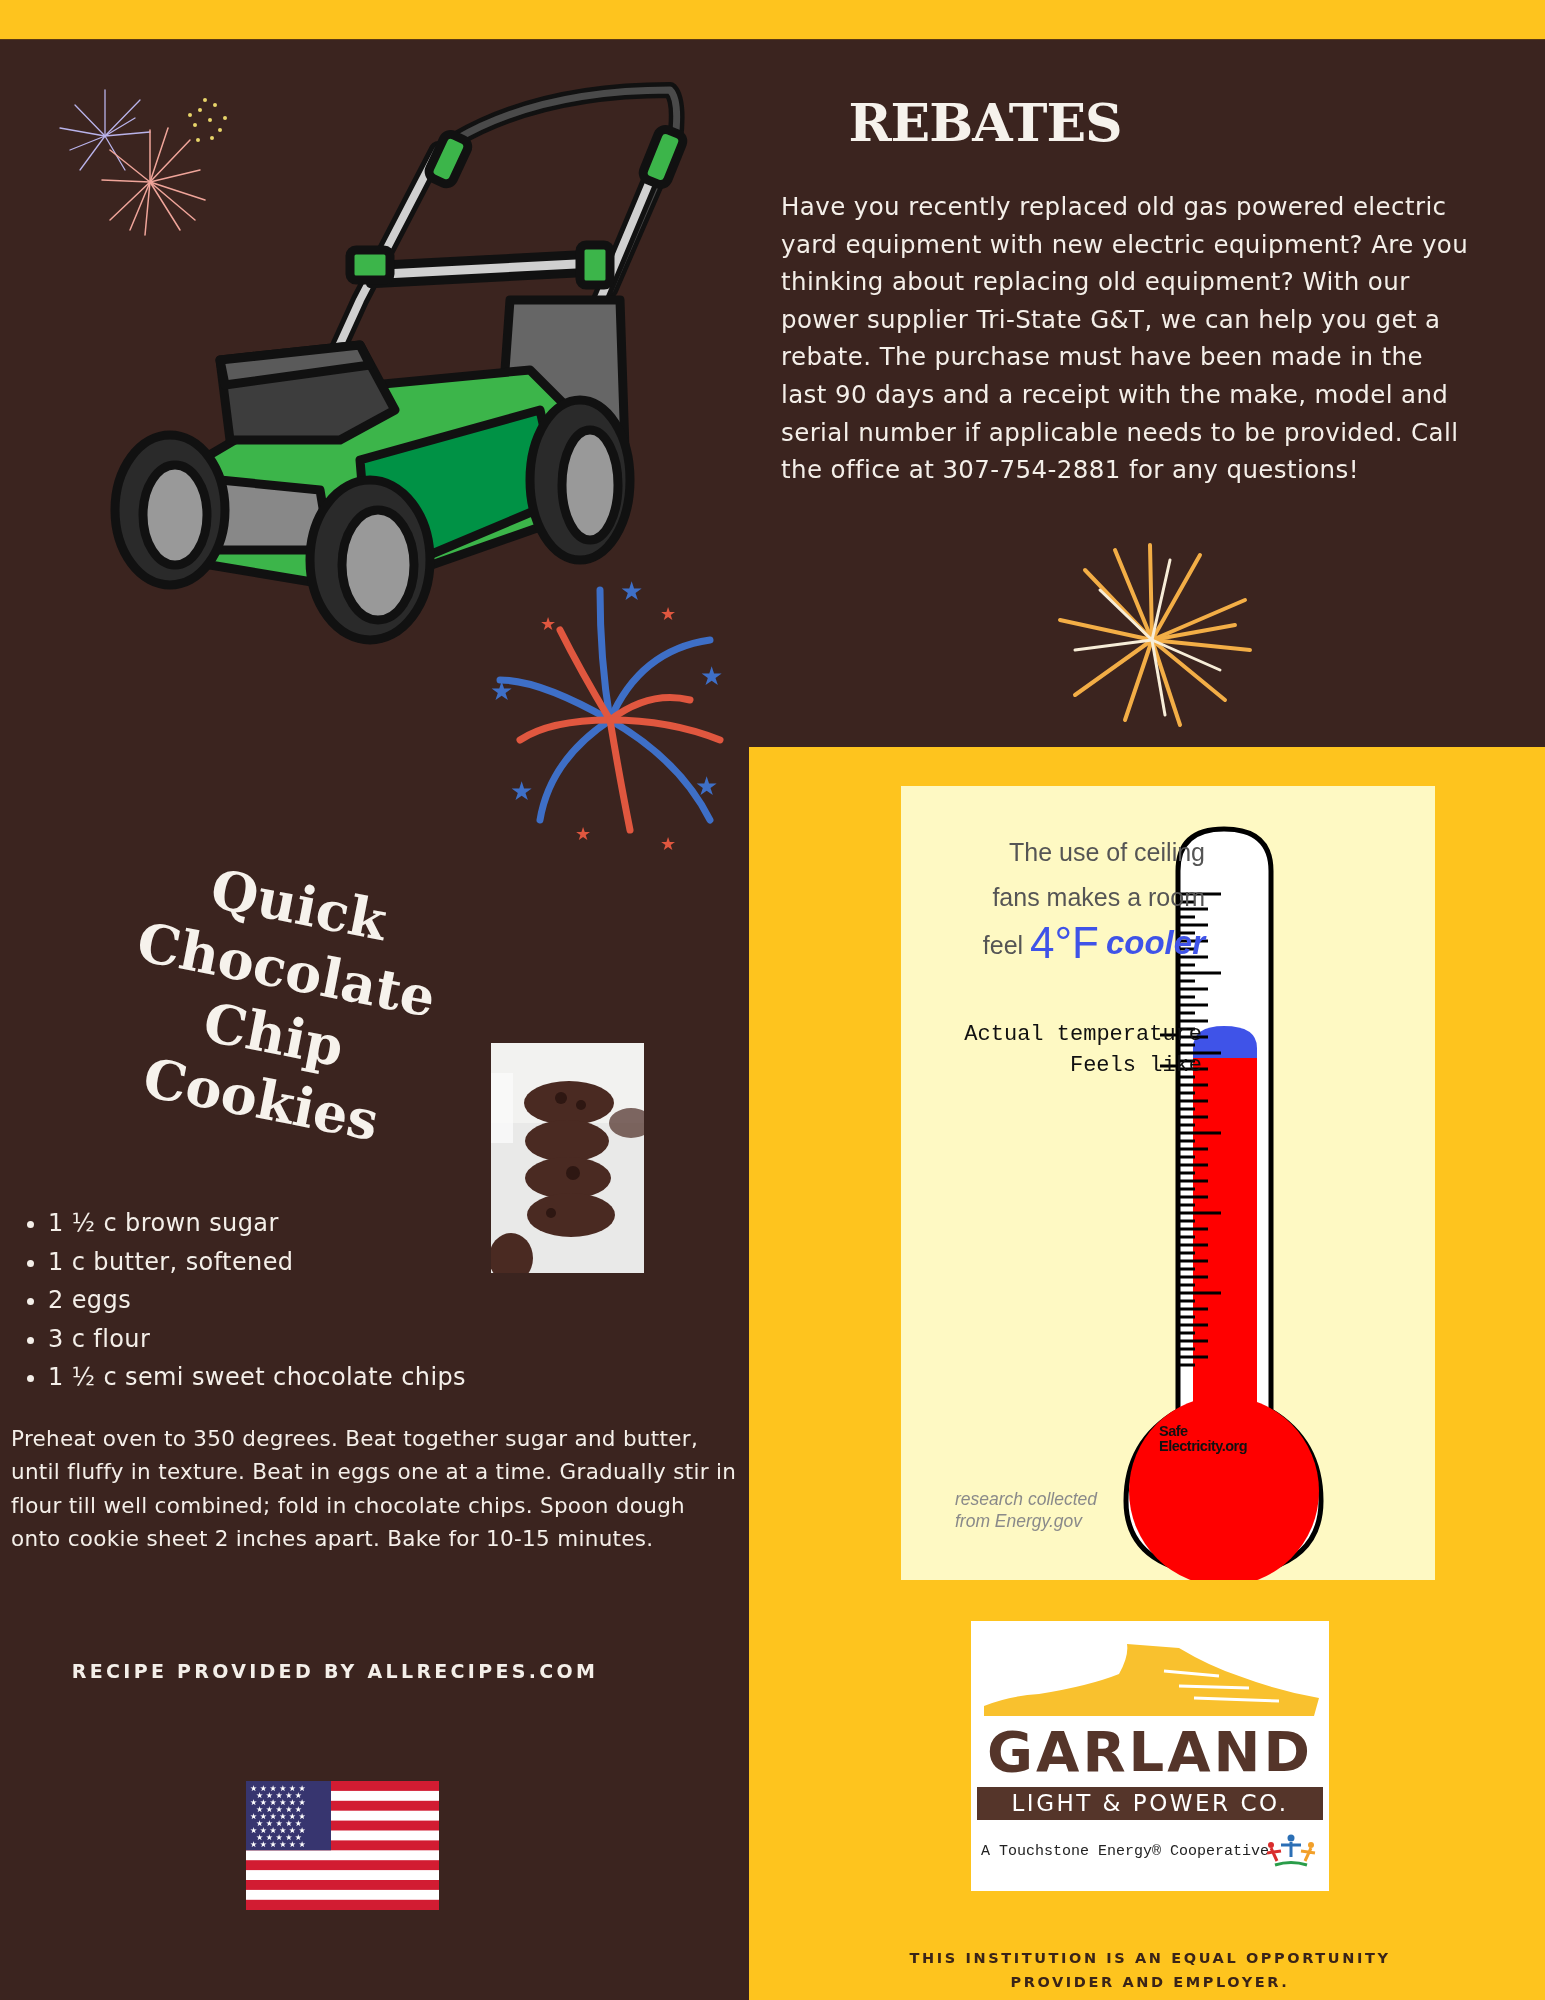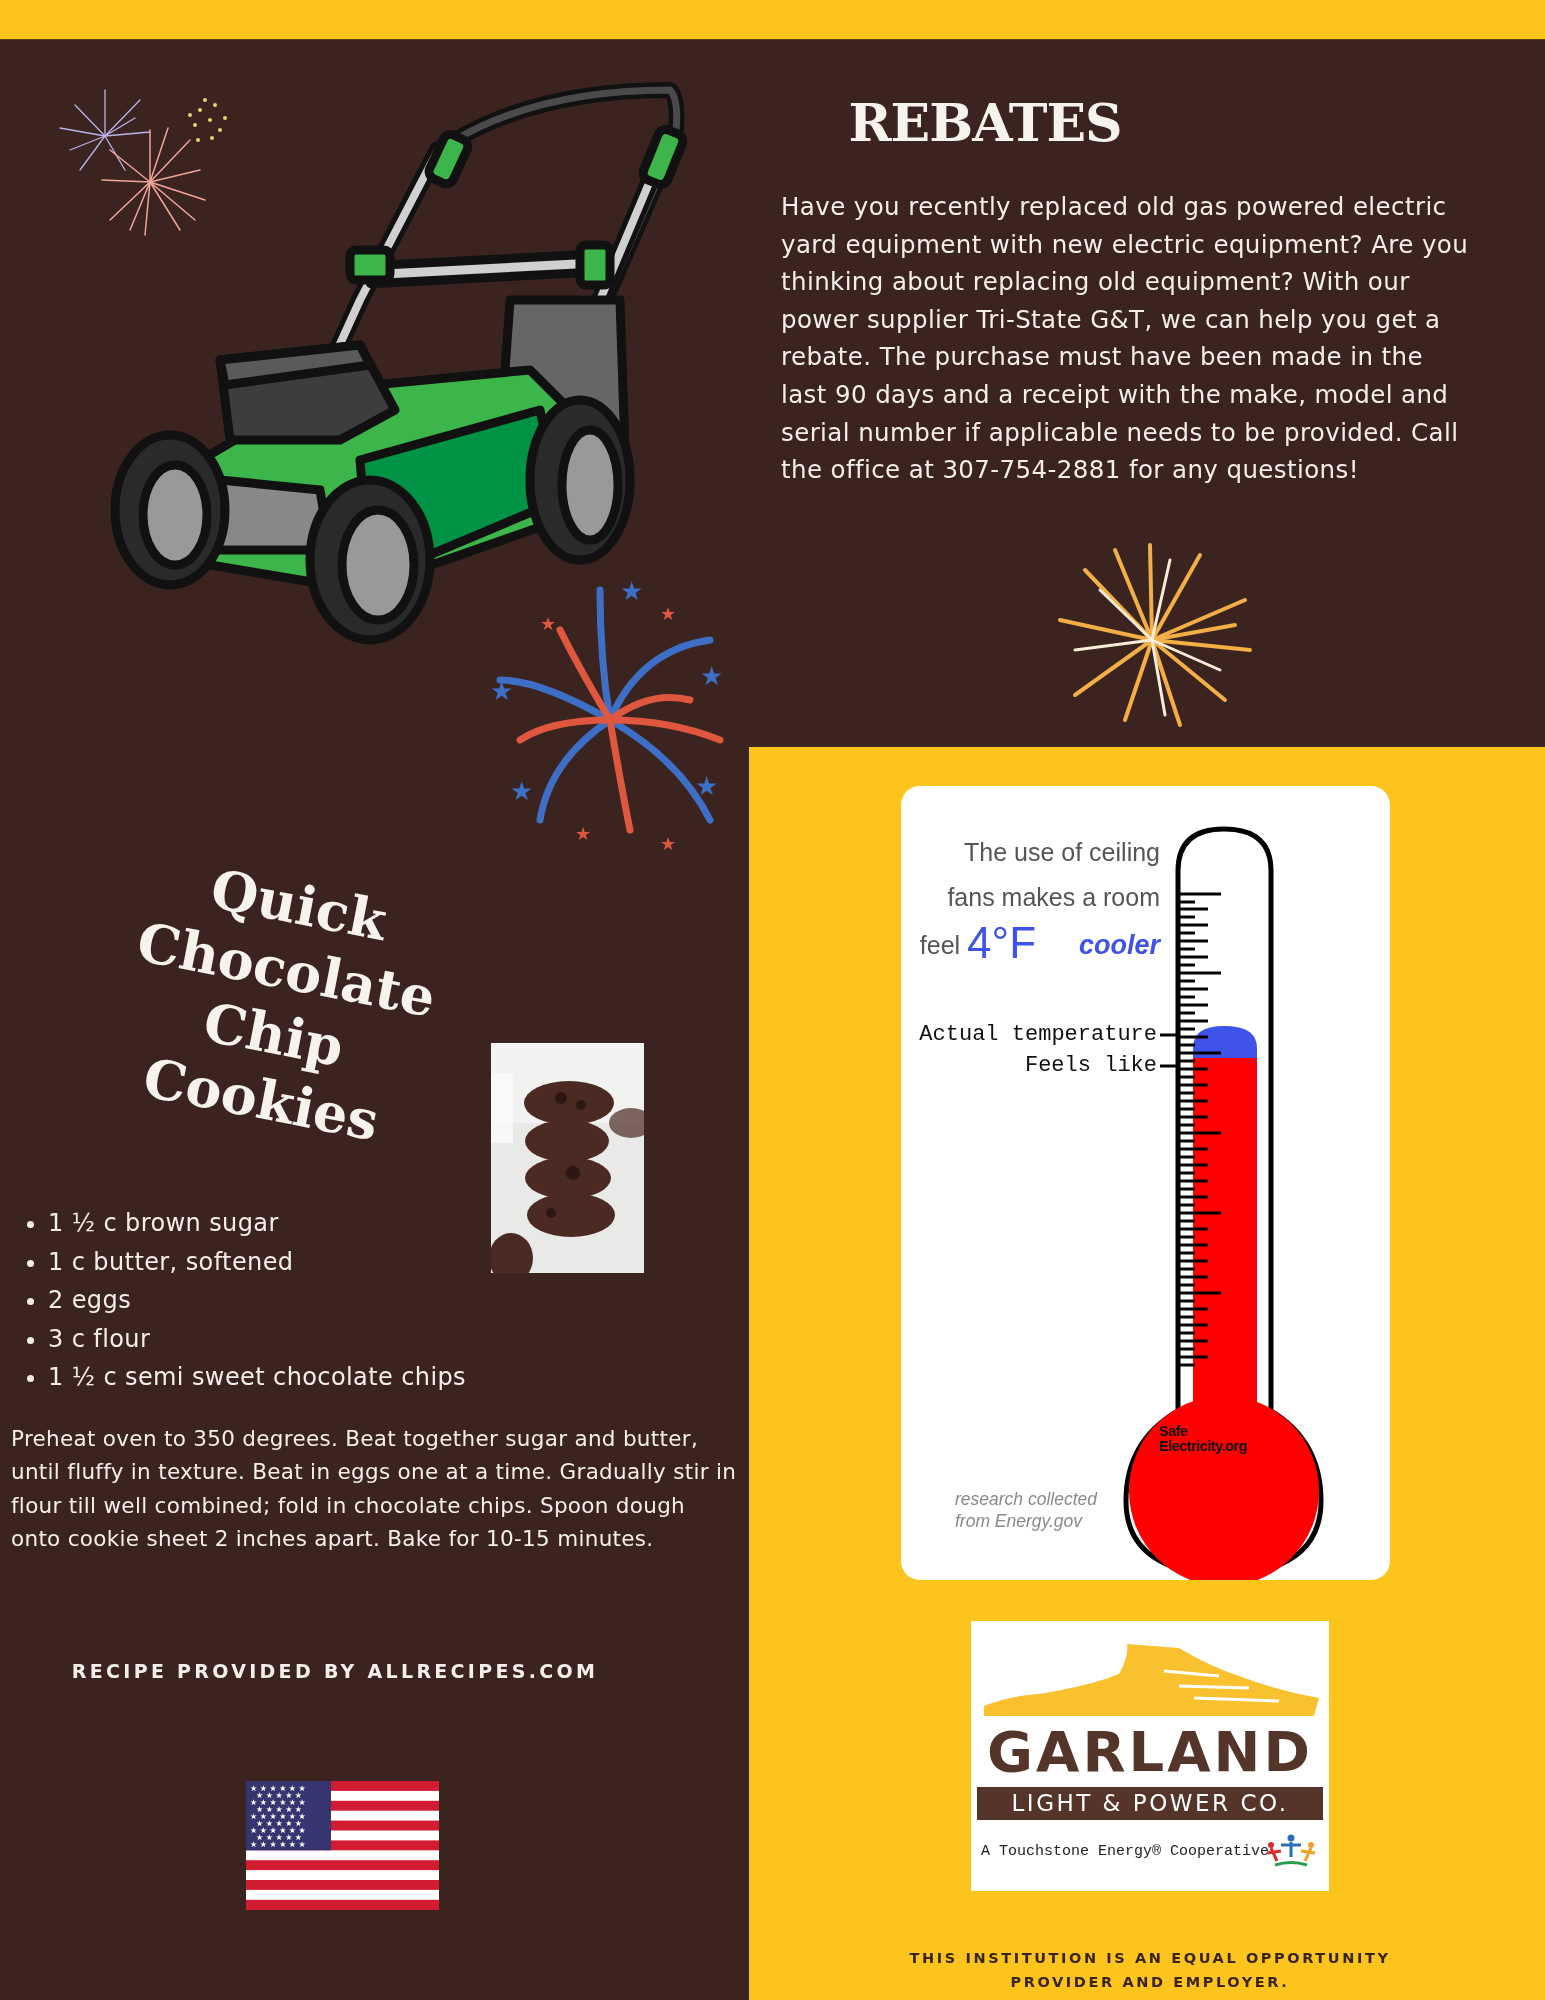--- a/index.html
+++ b/index.html
@@ -43,27 +43,27 @@
   .directions {
     position: absolute; left: 11px; top: 1422px; width: 730px;
     color: #f4efe9; font-size: 21.5px; line-height: 33.4px; letter-spacing: 0.3px;
   }
   .recipe-credit {
     position: absolute; left: 50px; top: 1660px; width: 570px; text-align: center;
     color: #f4efe9; font-size: 19px; font-weight: bold; letter-spacing: 3.3px;
   }
   .flag { position: absolute; left: 246px; top: 1781px; width: 193px; height: 129px; }
 
-  .thermo-card { position: absolute; left: 901px; top: 786px; width: 489px; height: 794px; background: #ffffff; border-radius: 19px; }
+  .thermo-card { position: absolute; left: 901px; top: 786px; width: 534px; height: 794px; background: #fef9c3; }
   .thermo-card .caption {
     position: absolute; right: 230px; top: 44px; text-align: right;
     font-family: "Liberation Sans", sans-serif; color: #555555; font-size: 25px; line-height: 45px;
   }
   .thermo-card .deg { color: #3f53e8; font-size: 44px; vertical-align: -4px; }
-  .thermo-card .cooler { color: #3f53e8; font-weight: bold; font-style: italic; font-size: 27px; margin-left: 36px; }
+  .thermo-card .cooler { color: #3f53e8; font-weight: bold; font-style: italic; font-size: 33px; }
   .thermo-card .lbl {
     position: absolute; right: 233px; font-family: Liberation Mono, monospace;
     color: #111111; font-size: 22px;
   }
   .thermo-card .research {
     position: absolute; left: 54px; top: 702px; font-family: "Liberation Sans", sans-serif;
     font-style: italic; color: #8a8a8a; font-size: 17.5px; line-height: 22px;
   }
   .thermo-svg { position: absolute; left: 0; top: 0; width: 489px; height: 794px; }
   .safe-logo {

